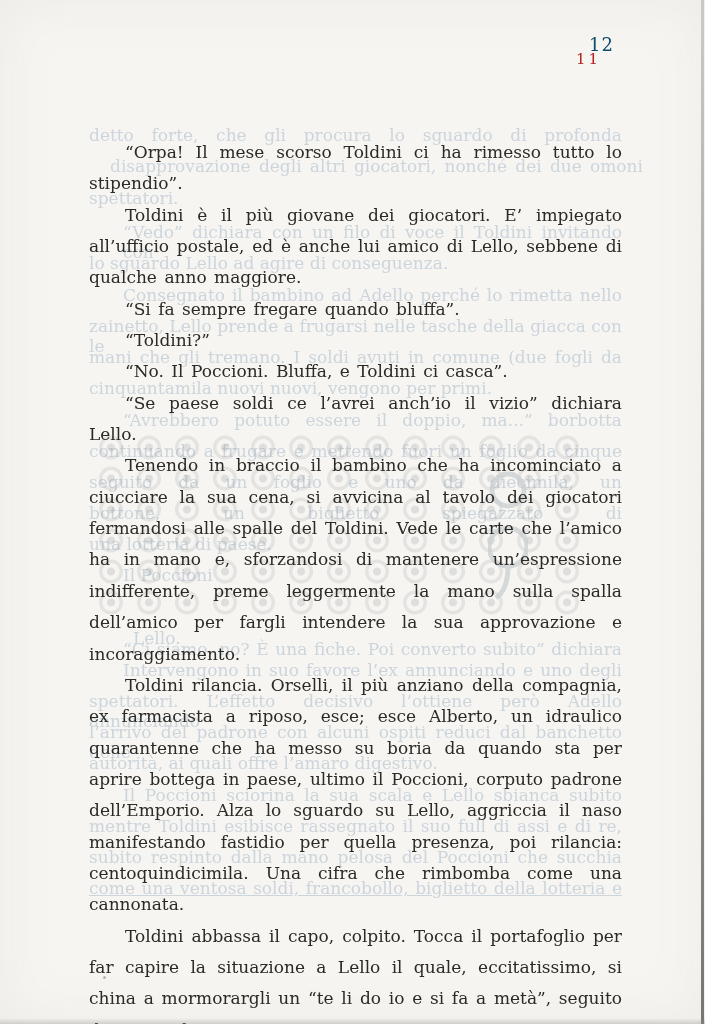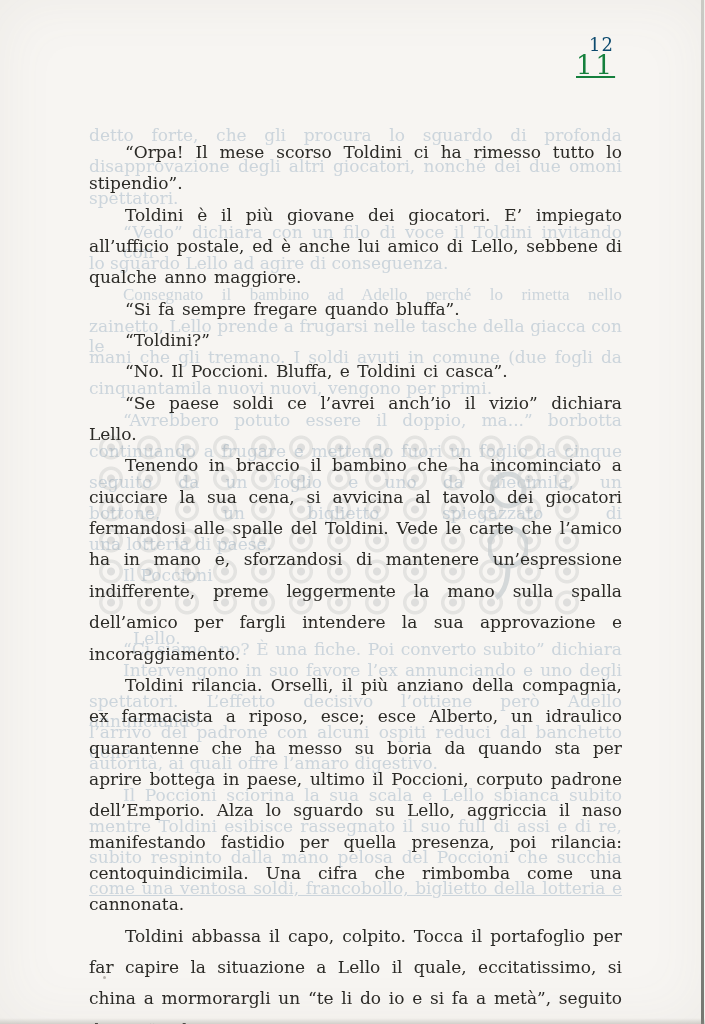--- a/index.html
+++ b/index.html
@@ -12,21 +12,21 @@
     font-family:"DejaVu Serif","Liberation Serif",serif;
     box-shadow:inset 0 0 60px rgba(120,115,105,0.07);
   }
   
   .showthrough-num{
     position:absolute;left:589px;top:34px;
     font-size:18px;color:#0c4a6e;letter-spacing:1px;
   }
   .page-num{
     position:absolute;left:576px;top:50px;
-    font-size:26px;color:#15803d;letter-spacing:3px;text-decoration:underline;
+    font-size:15px;color:#b91c1c;letter-spacing:3px;
   }
   
   .showthrough-layer{
     position:absolute;left:89px;top:0;width:533px;height:824px;
     z-index:1;
   }
   .showthrough-line{
     position:absolute;left:0;width:100%;
     font-size:17px;color:#ccd5dc;
     white-space:normal;
@@ -80,25 +80,25 @@
 <body>
 
 <div class="page">
 
   <div class="showthrough-num">12</div>
 
   <div class="page-num">11</div>
 
   <div class="showthrough-layer">
       <div class="showthrough-line just" style="top: 125px;">detto forte, che gli procura lo sguardo di profonda</div>
-      <div class="showthrough-line just" style="top: 156px;">disapprovazione degli altri giocatori, nonché dei due omoni</div>
+      <div class="showthrough-line just" style="top: 156px; margin-left: 21px;">disapprovazione degli altri giocatori, nonché dei due omoni</div>
       <div class="showthrough-line" style="top: 188px;">spettatori.</div>
       <div class="showthrough-line just ind" style="top: 222px;">“Vedo” dichiara con un filo di voce il Toldini invitando con</div>
       <div class="showthrough-line" style="top: 253px;">lo sguardo Lello ad agire di conseguenza.</div>
-      <div class="showthrough-line just ind" style="top: 285px; font-family: Liberation Serif, serif;">Consegnato il bambino ad Adello perché lo rimetta nello</div>
+      <div class="showthrough-line just ind" style="top: 285px;">Consegnato il bambino ad Adello perché lo rimetta nello</div>
       <div class="showthrough-line just" style="top: 316px;">zainetto, Lello prende a frugarsi nelle tasche della giacca con le</div>
       <div class="showthrough-line just" style="top: 347px;">mani che gli tremano. I soldi avuti in comune (due fogli da</div>
       <div class="showthrough-line" style="top: 378px;">cinquantamila nuovi nuovi, vengono per primi.</div>
       <div class="showthrough-line just ind" style="top: 410px;">“Avrebbero potuto essere il doppio, ma...” borbotta</div>
       <div class="showthrough-line just" style="top: 441px;">continuando a frugare e mettendo fuori un foglio da cinque</div>
       <div class="showthrough-line just" style="top: 472px;">seguito da un foglio e uno da diecimila, un</div>
       <div class="showthrough-line just" style="top: 503px;">bottone, un biglietto spiegazzato di</div>
       <div class="showthrough-line" style="top: 534px;">una lotteria di paese.</div>
       <div class="showthrough-line ind" style="top: 565px;">Il Poccioni</div>
       <div class="showthrough-line just ind" style="top: 623px; margin-top: 16px;">“Ci siamo, no? È una fiche. Poi converto subito” dichiara</div>

